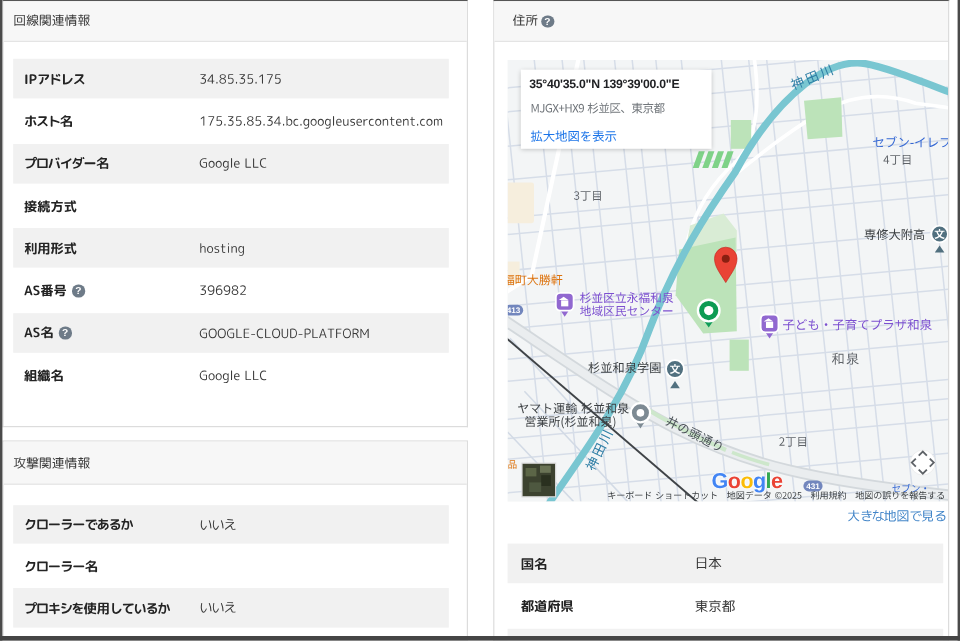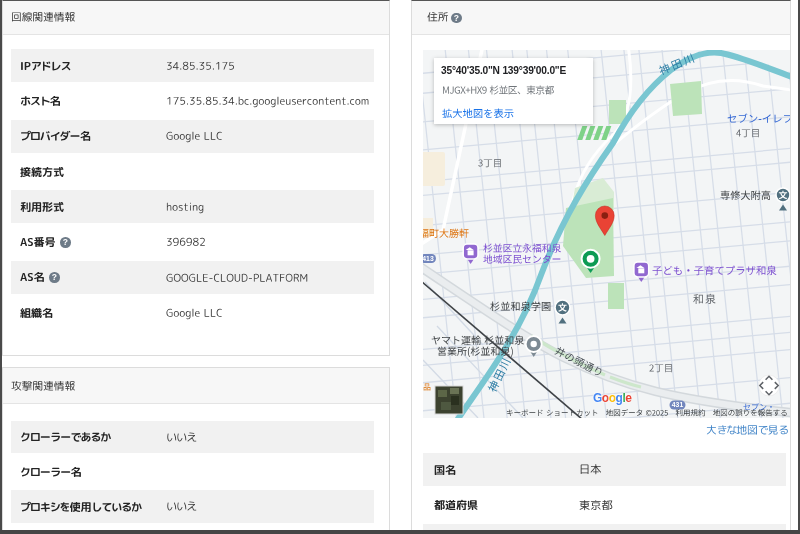--- a/index.html
+++ b/index.html
@@ -301,20 +301,20 @@
         <path d="M2.4 -5.8H5.6V-4.3H2.4ZM1.8 -6.4V-3.7H6.2V-6.4ZM0.7 -2.9V0.6H1.2V0.2H2.9V0.6H3.5V-2.9ZM1.2 -0.4V-2.3H2.9V-0.4ZM4.4 -2.9V0.6H5V0.2H6.8V0.6H7.4V-2.9ZM5 -0.4V-2.3H6.8V-0.4Z" fill="#dd720c"></path>
       </svg>
 <div style="position:absolute;left:11px;top:8px;width:159px;height:66px;background:#fff;box-shadow:0 1px 4px rgba(0,0,0,0.25);"></div>
 <div style="position:absolute;left:18px;top:15px;font-size:10.2px;font-weight:bold;color:#202124;letter-spacing:-0.2px;">35°40'35.0"N 139°39'00.0"E</div>
 <svg width="113.8" height="13.1" viewBox="0 -9.7 113.8 13.1" style="position:absolute;left:19.0px;top:33.8px;overflow:visible">
         <path d="M1 0H1.8V-3.9C1.8 -4.5 1.7 -5.4 1.7 -6H1.7L2.3 -4.4L3.6 -0.7H4.2L5.6 -4.4L6.1 -6H6.2C6.1 -5.4 6.1 -4.5 6.1 -3.9V0H6.9V-7.1H5.8L4.5 -3.3C4.3 -2.8 4.2 -2.3 4 -1.8H3.9C3.8 -2.3 3.6 -2.8 3.4 -3.3L2.1 -7.1H1Z M9.7 0.1C11.1 0.1 11.6 -0.9 11.6 -2.1V-7.1H10.7V-2.2C10.7 -1.1 10.4 -0.7 9.6 -0.7C9.1 -0.7 8.7 -0.9 8.4 -1.5L7.7 -1C8.1 -0.3 8.8 0.1 9.7 0.1Z M15.8 0.1C16.8 0.1 17.6 -0.2 18 -0.7V-3.7H15.7V-2.9H17.2V-1.1C16.9 -0.8 16.4 -0.7 15.9 -0.7C14.4 -0.7 13.5 -1.8 13.5 -3.6C13.5 -5.4 14.5 -6.5 15.9 -6.5C16.6 -6.5 17.1 -6.1 17.4 -5.8L17.9 -6.4C17.5 -6.8 16.9 -7.2 15.9 -7.2C14 -7.2 12.6 -5.8 12.6 -3.6C12.6 -1.2 14 0.1 15.8 0.1Z M18.4 0H19.4L20.4 -1.9C20.6 -2.3 20.8 -2.6 21 -3.1H21C21.2 -2.6 21.4 -2.3 21.6 -1.9L22.7 0H23.7L21.6 -3.6L23.5 -7.1H22.6L21.6 -5.3C21.4 -5 21.3 -4.7 21.1 -4.2H21.1C20.8 -4.7 20.7 -5 20.5 -5.3L19.5 -7.1H18.5L20.5 -3.7Z M25.6 -1.1H26.4V-3.2H28.3V-3.9H26.4V-6H25.6V-3.9H23.7V-3.2H25.6Z M29.2 0H30.1V-3.4H33.4V0H34.3V-7.1H33.4V-4.1H30.1V-7.1H29.2Z M34.9 0H35.9L36.9 -1.9C37.1 -2.3 37.3 -2.6 37.5 -3.1H37.5C37.7 -2.6 37.9 -2.3 38.1 -1.9L39.2 0H40.2L38.1 -3.6L40 -7.1H39.1L38.1 -5.3C37.9 -5 37.8 -4.7 37.6 -4.2H37.6C37.3 -4.7 37.2 -5 37 -5.3L36 -7.1H35.1L37 -3.7Z M42.1 0.1C43.4 0.1 44.7 -1 44.7 -3.9C44.7 -6.1 43.6 -7.2 42.3 -7.2C41.2 -7.2 40.2 -6.3 40.2 -4.9C40.2 -3.5 41 -2.7 42.2 -2.7C42.8 -2.7 43.4 -3 43.8 -3.6C43.8 -1.4 43 -0.6 42.1 -0.6C41.6 -0.6 41.2 -0.8 40.9 -1.2L40.4 -0.6C40.8 -0.2 41.3 0.1 42.1 0.1ZM43.8 -4.3C43.4 -3.6 42.8 -3.4 42.3 -3.4C41.5 -3.4 41.1 -4 41.1 -4.9C41.1 -5.9 41.6 -6.5 42.3 -6.5C43.2 -6.5 43.7 -5.8 43.8 -4.3Z M55.2 -8.1C54.5 -7.1 53.1 -6.2 52 -5.7C52.2 -5.6 52.4 -5.3 52.5 -5.2C53.7 -5.8 55 -6.8 55.9 -7.8ZM55.5 -5.5C54.8 -4.5 53.4 -3.5 52.1 -2.9C52.3 -2.8 52.5 -2.5 52.6 -2.4C54 -3 55.4 -4 56.3 -5.2ZM55.9 -2.8C55.1 -1.5 53.4 -0.4 51.6 0.2C51.8 0.4 52 0.6 52.1 0.8C54 0.1 55.7 -1 56.6 -2.5ZM49.6 -8.1V-6.1H47.9V-5.4H49.5C49.1 -4 48.4 -2.5 47.7 -1.7C47.8 -1.5 48 -1.2 48.1 -1C48.6 -1.7 49.2 -2.8 49.6 -4V0.8H50.3V-4.2C50.7 -3.7 51.2 -3.1 51.4 -2.8L51.9 -3.4C51.6 -3.6 50.6 -4.7 50.3 -5V-5.4H51.9V-6.1H50.3V-8.1Z M64.4 -4.7C64.1 -3.7 63.7 -2.3 63.3 -1.5L63.9 -1.3C64.3 -2.1 64.8 -3.4 65.1 -4.5ZM57.8 -4.4C58.3 -3.4 58.7 -2.1 58.8 -1.3L59.5 -1.5C59.4 -2.3 59 -3.6 58.5 -4.5ZM58.7 -7.9C59 -7.4 59.4 -6.7 59.6 -6.2H57.4V-5.5H60V-0.4H57.1V0.3H65.8V-0.4H62.8V-5.5H65.5V-6.2H63.3C63.6 -6.7 64 -7.3 64.3 -7.9L63.6 -8.1C63.3 -7.6 62.9 -6.8 62.6 -6.3L62.9 -6.2H59.7L60.3 -6.5C60.1 -6.9 59.7 -7.6 59.3 -8.1ZM60.7 -5.5H62.1V-0.4H60.7Z M68.4 -5.3C69.2 -4.9 70 -4.3 70.7 -3.7C69.9 -2.8 69 -2 68 -1.5C68.2 -1.3 68.5 -1 68.6 -0.9C69.5 -1.5 70.5 -2.3 71.3 -3.2C72.1 -2.5 72.8 -1.8 73.2 -1.3L73.8 -1.8C73.3 -2.4 72.6 -3.1 71.7 -3.8C72.4 -4.6 72.9 -5.4 73.4 -6.3L72.7 -6.5C72.3 -5.7 71.8 -4.9 71.2 -4.2C70.4 -4.8 69.7 -5.3 68.9 -5.8ZM66.7 -7.6V0.8H67.4V0.2H75V-0.5H67.4V-6.8H74.8V-7.6Z M77.6 0.5 78.3 -0C77.7 -0.7 76.8 -1.6 76.1 -2.2L75.5 -1.6C76.2 -1.1 77 -0.2 77.6 0.5Z M85.7 -5.7V-2.2H88C87.2 -1.2 85.8 -0.4 84.6 0C84.8 0.2 85 0.4 85.1 0.6C86.3 0.1 87.7 -0.8 88.6 -1.9V0.8H89.4V-1.9C90.3 -0.8 91.7 0.1 93 0.6C93.1 0.4 93.4 0.2 93.5 0C92.3 -0.4 90.9 -1.2 90 -2.2H92.5V-5.7H89.4V-6.5H93.3V-7.2H89.4V-8.1H88.6V-7.2H84.8V-6.5H88.6V-5.7ZM86.4 -3.7H88.6V-2.7H86.4ZM89.4 -3.7H91.8V-2.7H89.4ZM86.4 -5.1H88.6V-4.2H86.4ZM89.4 -5.1H91.8V-4.2H89.4Z M95.9 -4.8H100.6V-3.2H95.9ZM100.1 -1.7C100.7 -1 101.5 -0.1 101.9 0.5L102.6 0.1C102.2 -0.5 101.4 -1.3 100.7 -2ZM95.6 -2C95.3 -1.3 94.5 -0.5 93.8 -0C94 0.1 94.3 0.3 94.4 0.4C95.2 -0.1 95.9 -1 96.4 -1.8ZM97.8 -8.2V-7H94V-6.3H102.5V-7H98.6V-8.2ZM95.2 -5.4V-2.6H97.8V-0.1C97.8 0 97.8 0.1 97.6 0.1C97.5 0.1 96.8 0.1 96.2 0.1C96.3 0.3 96.4 0.6 96.4 0.8C97.3 0.8 97.8 0.8 98.2 0.7C98.5 0.6 98.6 0.4 98.6 -0.1V-2.6H101.4V-5.4Z M107.5 -7.8C107.3 -7.4 107.1 -6.9 106.9 -6.5V-7H105.6V-8.1H105V-7H103.5V-6.4H105V-5.2H103V-4.6H105.3C104.6 -3.8 103.7 -3.2 102.8 -2.7C102.9 -2.6 103.2 -2.3 103.3 -2.2C103.5 -2.3 103.8 -2.5 104 -2.6V0.7H104.7V0.2H106.9V0.6H107.6V-3.6H105.3C105.7 -3.9 106 -4.2 106.3 -4.6H108V-5.2H106.8C107.3 -5.9 107.8 -6.7 108.2 -7.6ZM105.6 -6.4H106.8C106.5 -6 106.2 -5.6 105.9 -5.2H105.6ZM104.7 -0.5V-1.5H106.9V-0.5ZM104.7 -2.1V-3H106.9V-2.1ZM108.4 -7.6V0.8H109.2V-6.9H111C110.7 -6.1 110.2 -5.1 109.8 -4.3C110.8 -3.4 111.1 -2.7 111.1 -2.1C111.1 -1.7 111 -1.4 110.8 -1.3C110.7 -1.2 110.5 -1.2 110.4 -1.2C110.2 -1.2 109.9 -1.2 109.5 -1.2C109.7 -1 109.7 -0.7 109.8 -0.5C110.1 -0.5 110.4 -0.5 110.7 -0.5C110.9 -0.5 111.1 -0.6 111.3 -0.7C111.7 -0.9 111.8 -1.4 111.8 -2C111.8 -2.7 111.6 -3.5 110.5 -4.4C111 -5.3 111.5 -6.4 111.9 -7.3L111.4 -7.6L111.3 -7.6Z" fill="#70757a"></path>
       </svg>
 <svg width="74.1" height="13.9" viewBox="0 -10.3 74.1 13.9" style="position:absolute;left:19.0px;top:56.7px;overflow:visible">
         <path d="M4 -6.9V-4.5C4 -3.1 3.9 -1.1 2.8 0.4C3 0.5 3.3 0.7 3.5 0.8C4.6 -0.7 4.7 -3 4.7 -4.5V-6.2H9.7V-6.9H7.3V-8.6H6.5V-6.9ZM7.7 -3C8.1 -2.4 8.4 -1.6 8.7 -0.9L6.1 -0.7C6.5 -2 7 -3.9 7.3 -5.4L6.5 -5.5C6.3 -4 5.8 -2 5.4 -0.6L4.5 -0.5L4.6 0.2L9 -0.2C9.1 0.2 9.2 0.5 9.3 0.8L10 0.5C9.8 -0.5 9.1 -2 8.4 -3.3ZM1.9 -8.6V-6.6H0.5V-5.9H1.9V-3.6L0.3 -3.2L0.5 -2.4L1.9 -2.8V-0.1C1.9 0 1.8 0.1 1.7 0.1C1.5 0.1 1.1 0.1 0.6 0.1C0.7 0.3 0.8 0.6 0.9 0.8C1.6 0.8 2 0.8 2.2 0.7C2.5 0.5 2.6 0.3 2.6 -0.1V-3.1L3.7 -3.4L3.6 -4.1L2.6 -3.8V-5.9H3.6V-6.6H2.6V-8.6Z M15 -8.6C15 -7.8 15 -6.8 14.9 -5.7H10.9V-4.9H14.8C14.3 -2.9 13.3 -0.9 10.7 0.2C11 0.3 11.2 0.6 11.3 0.8C13.8 -0.4 15 -2.3 15.5 -4.3C16.3 -2 17.6 -0.1 19.6 0.8C19.7 0.6 20 0.3 20.2 0.1C18.2 -0.8 16.8 -2.6 16.1 -4.9H20V-5.7H15.7C15.9 -6.8 15.9 -7.8 15.9 -8.6Z M25 -7.7V-4.9L23.9 -4.4L24.2 -3.7L25 -4.1V-0.8C25 0.3 25.4 0.6 26.5 0.6C26.8 0.6 28.8 0.6 29.1 0.6C30.2 0.6 30.4 0.1 30.5 -1.3C30.3 -1.3 30 -1.4 29.8 -1.6C29.8 -0.4 29.7 -0.1 29.1 -0.1C28.6 -0.1 26.9 -0.1 26.6 -0.1C25.9 -0.1 25.8 -0.2 25.8 -0.8V-4.4L27.1 -5V-1.5H27.9V-5.3L29.3 -5.9C29.3 -4.2 29.3 -3.1 29.2 -2.9C29.2 -2.6 29.1 -2.6 28.9 -2.6C28.8 -2.6 28.5 -2.6 28.2 -2.6C28.3 -2.4 28.4 -2.1 28.4 -1.9C28.7 -1.9 29.1 -1.9 29.4 -2C29.7 -2.1 29.9 -2.3 30 -2.7C30 -3.1 30.1 -4.6 30.1 -6.6L30.1 -6.7L29.6 -6.9L29.4 -6.8L29.3 -6.7L27.9 -6.1V-8.7H27.1V-5.8L25.8 -5.2V-7.7ZM20.9 -1.6 21.2 -0.8C22.2 -1.2 23.3 -1.7 24.4 -2.3L24.3 -2.9L23.1 -2.5V-5.4H24.3V-6.2H23.1V-8.5H22.4V-6.2H21V-5.4H22.4V-2.1C21.8 -1.9 21.3 -1.7 20.9 -1.6Z M33.2 -6.4C33.6 -5.9 34 -5.1 34.2 -4.6L34.8 -4.9C34.6 -5.4 34.2 -6.1 33.8 -6.7ZM35.2 -6.8C35.5 -6.2 35.8 -5.4 35.9 -4.9L36.6 -5.1C36.5 -5.6 36.2 -6.4 35.8 -7ZM33.3 -4C34 -3.7 34.8 -3.4 35.5 -3C34.7 -2.3 33.9 -1.8 32.9 -1.3C33.1 -1.2 33.4 -0.9 33.5 -0.7C34.5 -1.2 35.4 -1.8 36.2 -2.6C37.1 -2 37.9 -1.5 38.4 -1L38.9 -1.6C38.3 -2.1 37.6 -2.6 36.7 -3.1C37.6 -4.1 38.3 -5.2 38.8 -6.5L38.1 -6.7C37.6 -5.5 36.9 -4.4 36 -3.5C35.3 -3.9 34.5 -4.2 33.7 -4.5ZM31.8 -8.2V0.8H32.6V0.3H39.5V0.8H40.3V-8.2ZM32.6 -0.5V-7.4H39.5V-0.5Z M50.3 -4.5 49.9 -5.3C49.7 -5.2 49.4 -5 49.1 -4.9C48.6 -4.7 47.9 -4.4 47.2 -4.1C47.1 -4.7 46.5 -5 45.9 -5C45.4 -5 44.8 -4.9 44.4 -4.6C44.8 -5.1 45.1 -5.7 45.4 -6.2C46.5 -6.3 47.8 -6.3 48.8 -6.5L48.8 -7.3C47.8 -7.1 46.7 -7 45.6 -7C45.8 -7.4 45.9 -7.8 45.9 -8.1L45.1 -8.2C45.1 -7.8 45 -7.4 44.8 -6.9L44.2 -6.9C43.7 -6.9 43 -7 42.4 -7V-6.3C43 -6.2 43.7 -6.2 44.1 -6.2H44.6C44.2 -5.4 43.5 -4.3 42.2 -3L42.9 -2.5C43.2 -2.9 43.5 -3.3 43.8 -3.6C44.3 -4 44.9 -4.4 45.6 -4.4C46.1 -4.4 46.4 -4.2 46.5 -3.7C45.3 -3.1 44.1 -2.3 44.1 -1.1C44.1 0.1 45.3 0.5 46.8 0.5C47.6 0.5 48.8 0.4 49.6 0.3L49.6 -0.5C48.7 -0.4 47.6 -0.3 46.8 -0.3C45.7 -0.3 44.9 -0.4 44.9 -1.2C44.9 -1.9 45.6 -2.5 46.5 -3C46.5 -2.4 46.5 -1.8 46.5 -1.3H47.3L47.3 -3.3C48.1 -3.7 48.8 -4 49.4 -4.2C49.6 -4.3 50 -4.5 50.3 -4.5Z M52.9 0.1 53.2 0.8C54.4 0.5 56.2 0.1 57.8 -0.4L57.7 -1.1L55.2 -0.4V-2.8C55.7 -3.1 56.3 -3.6 56.7 -4C57.4 -1.6 58.8 0 61 0.8C61.1 0.6 61.3 0.3 61.5 0.1C60.3 -0.2 59.4 -0.9 58.7 -1.7C59.4 -2.1 60.2 -2.7 60.9 -3.2L60.3 -3.7C59.8 -3.2 59 -2.6 58.3 -2.2C57.9 -2.8 57.6 -3.4 57.4 -4H61.2V-4.7H57V-5.6H60.4V-6.3H57V-7.1H60.8V-7.8H57V-8.7H56.2V-7.8H52.5V-7.1H56.2V-6.3H53V-5.6H56.2V-4.7H52.1V-4H55.7C54.7 -3.2 53.1 -2.4 51.8 -2C52 -1.9 52.2 -1.6 52.3 -1.4C53 -1.6 53.7 -1.9 54.4 -2.3V-0.2Z M64.2 -3.6C63.8 -2.5 63 -1.3 62.2 -0.6C62.4 -0.5 62.7 -0.2 62.9 -0.1C63.7 -0.9 64.5 -2.1 65 -3.4ZM68.8 -3.3C69.6 -2.3 70.4 -1 70.6 -0.1L71.4 -0.5C71.1 -1.3 70.3 -2.6 69.6 -3.6ZM63.3 -7.9V-7.1H70.6V-7.9ZM62.4 -5.4V-4.6H66.5V-0.2C66.5 -0 66.5 0 66.3 0C66.1 0 65.4 0 64.7 0C64.8 0.2 65 0.6 65 0.8C65.9 0.8 66.5 0.8 66.9 0.7C67.3 0.5 67.4 0.3 67.4 -0.2V-4.6H71.5V-5.4Z" fill="#1a73e8"></path>
       </svg>
-<div style="position:absolute;left:170px;top:341px;font-size:12px;font-weight:bold;letter-spacing:-0.5px;text-shadow:0 0 2px #fff,0 0 2px #fff;"><span style="color:#4285F4">G</span><span style="color:#EA4335">o</span><span style="color:#FBBC05">o</span><span style="color:#4285F4">g</span><span style="color:#34A853">l</span><span style="color:#EA4335">e</span></div>
+<div style="position:absolute;left:170px;top:341px;font-size:18px;font-weight:bold;letter-spacing:-0.5px;text-shadow:0 0 2px #fff,0 0 2px #fff;"><span style="color:#4285F4">G</span><span style="color:#EA4335">o</span><span style="color:#FBBC05">o</span><span style="color:#4285F4">g</span><span style="color:#34A853">l</span><span style="color:#EA4335">e</span></div>
 <svg width="283.7" height="10.3" viewBox="0 -7.6 283.7 10.3" style="position:absolute;left:83.3px;top:358.4px;overflow:visible">
         <path d="M0.8 -2.1 0.9 -1.4C1.1 -1.5 1.3 -1.5 1.6 -1.6C2 -1.6 2.8 -1.8 3.7 -1.9L4 -0.4C4 -0.1 4 0.1 4.1 0.3L4.8 0.2C4.7 0 4.6 -0.3 4.6 -0.5L4.3 -2L6.1 -2.3C6.4 -2.3 6.7 -2.4 6.8 -2.4L6.7 -3C6.5 -3 6.3 -2.9 6 -2.9L4.2 -2.6L3.9 -4.1L5.6 -4.4C5.8 -4.4 6.1 -4.4 6.2 -4.5L6 -5.1C5.9 -5.1 5.7 -5 5.5 -5C5.2 -4.9 4.5 -4.8 3.7 -4.7L3.6 -5.5C3.6 -5.7 3.5 -5.9 3.5 -6L2.8 -5.9C2.9 -5.7 2.9 -5.6 3 -5.4L3.1 -4.6C2.4 -4.5 1.8 -4.4 1.5 -4.3C1.2 -4.3 1 -4.3 0.8 -4.3L1 -3.6C1.2 -3.6 1.4 -3.7 1.6 -3.7L3.3 -4L3.6 -2.5C2.7 -2.3 1.9 -2.2 1.5 -2.2C1.3 -2.1 1 -2.1 0.8 -2.1Z M8.3 -3.3V-2.5C8.5 -2.6 8.9 -2.6 9.3 -2.6C9.9 -2.6 12.9 -2.6 13.5 -2.6C13.8 -2.6 14.2 -2.6 14.3 -2.5V-3.3C14.2 -3.3 13.9 -3.3 13.5 -3.3C12.9 -3.3 9.9 -3.3 9.3 -3.3C8.9 -3.3 8.5 -3.3 8.3 -3.3Z M20.7 -6 20.3 -5.8C20.5 -5.5 20.8 -5.1 20.9 -4.8L21.3 -5C21.2 -5.3 20.9 -5.7 20.7 -6ZM21.6 -6.2 21.2 -6C21.4 -5.8 21.7 -5.4 21.8 -5L22.2 -5.2C22.1 -5.5 21.8 -5.9 21.6 -6.2ZM17.4 -2.8 16.9 -3C16.6 -2.4 16 -1.5 15.5 -1.1L16 -0.7C16.4 -1.2 17.1 -2.1 17.4 -2.8ZM20.6 -3 20.1 -2.8C20.5 -2.3 21.1 -1.3 21.4 -0.7L21.9 -1.1C21.6 -1.6 21 -2.6 20.6 -3ZM15.7 -4.6V-3.9C15.9 -4 16.1 -4 16.3 -4H18.5V-3.9C18.5 -3.5 18.5 -0.9 18.5 -0.5C18.5 -0.3 18.4 -0.2 18.2 -0.2C18 -0.2 17.6 -0.3 17.3 -0.3L17.3 0.3C17.6 0.3 18.1 0.3 18.4 0.3C18.9 0.3 19.1 0.1 19.1 -0.3C19.1 -0.8 19.1 -3.3 19.1 -3.9V-4H21.1C21.3 -4 21.5 -4 21.7 -3.9V-4.6C21.5 -4.6 21.3 -4.5 21.1 -4.5H19.1V-5.3C19.1 -5.5 19.1 -5.8 19.1 -5.9H18.4C18.4 -5.7 18.5 -5.5 18.5 -5.3V-4.5H16.3C16.1 -4.5 15.9 -4.6 15.7 -4.6Z M23.3 -3.3V-2.5C23.5 -2.6 23.9 -2.6 24.3 -2.6C24.9 -2.6 27.9 -2.6 28.5 -2.6C28.8 -2.6 29.2 -2.6 29.3 -2.5V-3.3C29.1 -3.3 28.9 -3.3 28.5 -3.3C27.9 -3.3 24.9 -3.3 24.3 -3.3C23.9 -3.3 23.5 -3.3 23.3 -3.3Z M35 -5.5 34.6 -5.3C34.8 -4.9 35.1 -4.5 35.2 -4.1L35.7 -4.3C35.5 -4.7 35.2 -5.2 35 -5.5ZM35.9 -5.9 35.5 -5.7C35.7 -5.3 36 -4.9 36.2 -4.5L36.6 -4.7C36.4 -5.1 36.1 -5.6 35.9 -5.9ZM32.3 -0.6C32.3 -0.3 32.3 0.1 32.3 0.3H33C33 0.1 33 -0.3 33 -0.6V-3.1C33.8 -2.8 35.1 -2.3 35.9 -1.9L36.2 -2.5C35.4 -2.9 34 -3.4 33 -3.7V-5C33 -5.2 33 -5.5 33 -5.8H32.3C32.3 -5.5 32.3 -5.2 32.3 -5C32.3 -4.4 32.3 -1 32.3 -0.6Z M42.2 -5.8 41.9 -5.3C42.3 -5.1 43.1 -4.5 43.5 -4.2L43.8 -4.8C43.5 -5 42.6 -5.6 42.2 -5.8ZM41.1 -0.4 41.4 0.2C42.1 0.1 43.2 -0.3 43.9 -0.7C45.1 -1.4 46.2 -2.4 46.8 -3.5L46.5 -4.1C45.9 -3 44.9 -2 43.6 -1.3C42.8 -0.9 41.9 -0.5 41.1 -0.4ZM41 -4.1 40.7 -3.6C41.2 -3.4 42 -2.8 42.4 -2.6L42.7 -3.1C42.4 -3.3 41.5 -3.9 41 -4.1Z M49 -0.5V0.1C49.1 0.1 49.4 0.1 49.6 0.1H52.7L52.7 0.4H53.3C53.3 0.3 53.3 0.1 53.3 0C53.3 -0.6 53.3 -3.5 53.3 -3.8C53.3 -3.9 53.3 -4.1 53.3 -4.2C53.2 -4.1 53 -4.1 52.8 -4.1C52.2 -4.1 50.3 -4.1 49.9 -4.1C49.7 -4.1 49.2 -4.2 49.1 -4.2V-3.6C49.2 -3.6 49.7 -3.6 49.9 -3.6C50.3 -3.6 52.4 -3.6 52.7 -3.6V-2.3H49.9C49.7 -2.3 49.4 -2.4 49.3 -2.4V-1.8C49.4 -1.8 49.7 -1.8 50 -1.8H52.7V-0.4H49.6C49.4 -0.4 49.1 -0.5 49 -0.5Z M55.7 -3.3V-2.5C55.9 -2.6 56.3 -2.6 56.7 -2.6C57.3 -2.6 60.3 -2.6 60.9 -2.6C61.3 -2.6 61.6 -2.6 61.7 -2.5V-3.3C61.6 -3.3 61.3 -3.3 60.9 -3.3C60.3 -3.3 57.3 -3.3 56.7 -3.3C56.3 -3.3 55.9 -3.3 55.7 -3.3Z M65 -0.7C65 -0.4 65 -0 64.9 0.2H65.7C65.6 -0 65.6 -0.4 65.6 -0.7L65.6 -3.2C66.4 -2.9 67.8 -2.4 68.6 -2L68.8 -2.6C68 -3 66.6 -3.5 65.6 -3.9V-5.1C65.6 -5.3 65.6 -5.6 65.7 -5.9H64.9C65 -5.6 65 -5.3 65 -5.1C65 -4.5 65 -1.1 65 -0.7Z M76.4 -4.4 76 -4.6C75.9 -4.6 75.7 -4.6 75.5 -4.6H73.7C73.7 -4.8 73.7 -5.1 73.7 -5.4C73.7 -5.5 73.7 -5.8 73.8 -6H73.1C73.1 -5.8 73.1 -5.5 73.1 -5.4C73.1 -5.1 73.1 -4.8 73.1 -4.6H71.7C71.5 -4.6 71.1 -4.6 70.9 -4.6V-4C71.1 -4 71.5 -4 71.7 -4H73C72.8 -2.4 72.3 -1.5 71.5 -0.8C71.3 -0.6 71 -0.4 70.7 -0.2L71.3 0.2C72.6 -0.7 73.4 -1.8 73.6 -4H75.8C75.8 -3.2 75.7 -1.3 75.4 -0.7C75.3 -0.6 75.1 -0.5 74.9 -0.5C74.6 -0.5 74.2 -0.5 73.8 -0.6L73.9 0.1C74.3 0.1 74.7 0.1 75.1 0.1C75.5 0.1 75.8 -0 75.9 -0.4C76.2 -1.1 76.3 -3.3 76.4 -4C76.4 -4.1 76.4 -4.3 76.4 -4.4Z M81.1 -4.4 80.5 -4.2C80.7 -3.8 81 -2.9 81.1 -2.5L81.7 -2.7C81.6 -3.1 81.2 -4.1 81.1 -4.4ZM83.8 -4 83.2 -4.2C83.1 -3.2 82.7 -2.2 82.1 -1.6C81.5 -0.8 80.5 -0.2 79.7 0.1L80.2 0.6C81 0.2 81.9 -0.3 82.6 -1.2C83.2 -1.9 83.5 -2.7 83.7 -3.6C83.7 -3.7 83.8 -3.8 83.8 -4ZM79.3 -4 78.8 -3.8C78.9 -3.5 79.3 -2.5 79.4 -2.1L80 -2.3C79.9 -2.7 79.5 -3.7 79.3 -4Z M87.5 -0.7C87.5 -0.4 87.5 -0 87.4 0.2H88.2C88.1 -0 88.1 -0.4 88.1 -0.7L88.1 -3.2C88.9 -2.9 90.3 -2.4 91.1 -2L91.3 -2.6C90.5 -3 89.1 -3.5 88.1 -3.9V-5.1C88.1 -5.3 88.1 -5.6 88.2 -5.9H87.4C87.5 -5.6 87.5 -5.3 87.5 -5.1C87.5 -4.5 87.5 -1.1 87.5 -0.7Z M102.9 -5.7V-3.6L102.1 -3.3L102.3 -2.7L102.9 -3V-0.6C102.9 0.2 103.1 0.4 104 0.4C104.2 0.4 105.7 0.4 105.9 0.4C106.7 0.4 106.9 0.1 107 -0.9C106.8 -1 106.6 -1.1 106.4 -1.2C106.4 -0.3 106.3 -0.1 105.9 -0.1C105.6 -0.1 104.3 -0.1 104 -0.1C103.5 -0.1 103.4 -0.2 103.4 -0.6V-3.2L104.5 -3.7V-1.1H105V-3.9L106.1 -4.4C106.1 -3.1 106 -2.3 106 -2.1C106 -1.9 105.9 -1.9 105.8 -1.9C105.7 -1.9 105.5 -1.9 105.3 -1.9C105.3 -1.8 105.4 -1.6 105.4 -1.4C105.6 -1.4 105.9 -1.4 106.1 -1.5C106.4 -1.5 106.5 -1.7 106.5 -2C106.6 -2.3 106.6 -3.4 106.6 -4.8L106.6 -4.9L106.2 -5.1L106.1 -5L106 -4.9L105 -4.5V-6.4H104.5V-4.3L103.4 -3.8V-5.7ZM99.9 -1.2 100.1 -0.6C100.8 -0.9 101.6 -1.3 102.5 -1.7L102.3 -2.2L101.5 -1.8V-4H102.4V-4.6H101.5V-6.3H100.9V-4.6H100V-4H100.9V-1.6C100.5 -1.4 100.2 -1.3 99.9 -1.2Z M108.8 -4.8C109.1 -4.3 109.4 -3.8 109.5 -3.4L110 -3.6C109.9 -4 109.6 -4.5 109.3 -4.9ZM110.3 -5C110.6 -4.6 110.8 -4 110.8 -3.6L111.3 -3.8C111.3 -4.1 111 -4.7 110.7 -5.2ZM108.9 -3C109.4 -2.8 110 -2.5 110.5 -2.2C110 -1.7 109.3 -1.3 108.6 -1C108.8 -0.9 108.9 -0.6 109 -0.5C109.8 -0.9 110.4 -1.4 111 -1.9C111.7 -1.5 112.3 -1.1 112.7 -0.7L113 -1.2C112.6 -1.5 112 -1.9 111.4 -2.3C112 -3 112.6 -3.8 113 -4.8L112.4 -4.9C112.1 -4 111.6 -3.2 110.9 -2.6C110.3 -2.9 109.8 -3.1 109.2 -3.3ZM107.8 -6V0.6H108.4V0.2H113.5V0.6H114.1V-6ZM108.4 -0.3V-5.5H113.5V-0.3Z M116.2 -5.6V-4.9C116.4 -4.9 116.6 -4.9 116.9 -4.9C117.3 -4.9 119.1 -4.9 119.5 -4.9C119.7 -4.9 120 -4.9 120.2 -4.9V-5.6C120 -5.5 119.7 -5.5 119.5 -5.5C119.1 -5.5 117.3 -5.5 116.9 -5.5C116.6 -5.5 116.4 -5.5 116.2 -5.6ZM120.6 -6.2 120.2 -6C120.4 -5.7 120.7 -5.3 120.8 -4.9L121.2 -5.1C121.1 -5.4 120.8 -5.9 120.6 -6.2ZM121.4 -6.5 121 -6.3C121.3 -6 121.5 -5.6 121.7 -5.3L122.1 -5.4C121.9 -5.7 121.6 -6.2 121.4 -6.5ZM115.3 -3.6V-3C115.5 -3 115.7 -3 115.9 -3H118.2C118.2 -2.3 118.1 -1.7 117.8 -1.1C117.5 -0.7 116.9 -0.2 116.3 0L116.9 0.4C117.5 0.1 118.1 -0.4 118.4 -0.9C118.7 -1.5 118.8 -2.2 118.8 -3H120.9C121.1 -3 121.3 -3 121.5 -3V-3.6C121.3 -3.6 121.1 -3.6 120.9 -3.6C120.5 -3.6 116.4 -3.6 115.9 -3.6C115.7 -3.6 115.5 -3.6 115.3 -3.6Z M122.9 -3.3V-2.5C123.1 -2.6 123.5 -2.6 124 -2.6C124.5 -2.6 127.6 -2.6 128.1 -2.6C128.5 -2.6 128.8 -2.6 128.9 -2.5V-3.3C128.8 -3.3 128.5 -3.3 128.1 -3.3C127.6 -3.3 124.5 -3.3 124 -3.3C123.5 -3.3 123.1 -3.3 122.9 -3.3Z M133.7 -6 133 -6.2C133 -6 132.8 -5.7 132.8 -5.6C132.4 -4.9 131.6 -3.8 130.3 -2.9L130.8 -2.5C131.7 -3.1 132.4 -3.9 132.9 -4.6H135.4C135.3 -3.9 134.9 -3.1 134.4 -2.5C133.9 -2.8 133.3 -3.2 132.8 -3.5L132.4 -3.1C132.9 -2.8 133.4 -2.4 134 -2C133.3 -1.2 132.3 -0.5 131 -0.1L131.6 0.3C132.9 -0.1 133.8 -0.8 134.5 -1.6C134.8 -1.3 135.1 -1.1 135.3 -0.9L135.8 -1.4C135.5 -1.6 135.2 -1.9 134.9 -2.1C135.5 -2.9 135.9 -3.8 136.1 -4.5C136.1 -4.6 136.2 -4.8 136.3 -4.9L135.8 -5.2C135.6 -5.1 135.5 -5.1 135.3 -5.1H133.2L133.4 -5.4C133.4 -5.5 133.6 -5.8 133.7 -6Z M142.7 0.1C144.2 0.1 145.4 -1 145.4 -2.7C145.4 -4.5 144.2 -5.5 142.7 -5.5C141.2 -5.5 140 -4.5 140 -2.7C140 -1 141.2 0.1 142.7 0.1ZM142.7 -0.3C141.4 -0.3 140.4 -1.3 140.4 -2.7C140.4 -4.2 141.4 -5.2 142.7 -5.2C144 -5.2 145 -4.2 145 -2.7C145 -1.3 144 -0.3 142.7 -0.3ZM142.8 -1.1C143.3 -1.1 143.6 -1.3 143.9 -1.5L143.7 -1.9C143.4 -1.7 143.2 -1.5 142.8 -1.5C142.2 -1.5 141.8 -2 141.8 -2.7C141.8 -3.4 142.2 -3.9 142.8 -3.9C143.1 -3.9 143.3 -3.8 143.6 -3.5L143.8 -3.9C143.6 -4.1 143.3 -4.3 142.8 -4.3C142 -4.3 141.2 -3.7 141.2 -2.7C141.2 -1.7 141.9 -1.1 142.8 -1.1Z M146.1 0H149.6V-0.6H148.1C147.8 -0.6 147.4 -0.6 147.1 -0.5C148.5 -1.8 149.3 -2.9 149.3 -4C149.3 -5 148.7 -5.7 147.7 -5.7C147 -5.7 146.5 -5.4 146.1 -4.9L146.5 -4.5C146.8 -4.8 147.2 -5.1 147.6 -5.1C148.3 -5.1 148.7 -4.6 148.7 -4C148.7 -3 147.8 -1.9 146.1 -0.4Z M152 0.1C153.1 0.1 153.7 -0.9 153.7 -2.8C153.7 -4.7 153.1 -5.7 152 -5.7C150.9 -5.7 150.3 -4.7 150.3 -2.8C150.3 -0.9 150.9 0.1 152 0.1ZM152 -0.5C151.4 -0.5 150.9 -1.2 150.9 -2.8C150.9 -4.4 151.4 -5.1 152 -5.1C152.6 -5.1 153.1 -4.4 153.1 -2.8C153.1 -1.2 152.6 -0.5 152 -0.5Z M154.3 0H157.8V-0.6H156.3C156 -0.6 155.7 -0.6 155.4 -0.5C156.7 -1.8 157.6 -2.9 157.6 -4C157.6 -5 156.9 -5.7 155.9 -5.7C155.2 -5.7 154.8 -5.4 154.3 -4.9L154.7 -4.5C155 -4.8 155.4 -5.1 155.9 -5.1C156.6 -5.1 156.9 -4.6 156.9 -4C156.9 -3 156.1 -1.9 154.3 -0.4Z M160.1 0.1C161 0.1 161.9 -0.6 161.9 -1.8C161.9 -3 161.2 -3.6 160.3 -3.6C159.9 -3.6 159.7 -3.5 159.4 -3.4L159.6 -5H161.7V-5.6H159L158.8 -3L159.1 -2.7C159.5 -2.9 159.7 -3.1 160.1 -3.1C160.8 -3.1 161.2 -2.6 161.2 -1.8C161.2 -1 160.7 -0.5 160 -0.5C159.4 -0.5 159 -0.8 158.7 -1.1L158.3 -0.6C158.7 -0.3 159.2 0.1 160.1 0.1Z M174 -5.5V-1.3H174.5V-5.5ZM175.8 -6.2V-0.2C175.8 -0 175.8 0 175.6 0C175.5 0 175 0.1 174.5 0C174.6 0.2 174.6 0.5 174.7 0.6C175.4 0.6 175.8 0.6 176.1 0.5C176.3 0.4 176.4 0.2 176.4 -0.2V-6.2ZM172.9 -6.3C172.2 -6 170.9 -5.8 169.8 -5.6C169.9 -5.5 169.9 -5.3 170 -5.2C170.4 -5.2 170.9 -5.3 171.4 -5.4V-4.1H169.8V-3.6H171.3C170.9 -2.6 170.3 -1.6 169.7 -1C169.8 -0.8 169.9 -0.6 170 -0.4C170.5 -1 171 -1.8 171.4 -2.7V0.6H172V-2.4C172.4 -2.1 172.9 -1.6 173.1 -1.3L173.4 -1.8C173.2 -2 172.3 -2.7 172 -3V-3.6H173.5V-4.1H172V-5.5C172.5 -5.6 173 -5.8 173.4 -5.9Z M178.1 -5.9V-3.1C178.1 -2 178 -0.7 177.2 0.3C177.3 0.3 177.6 0.5 177.6 0.6C178.2 0 178.5 -0.9 178.6 -1.7H180.5V0.5H181.1V-1.7H183.1V-0.2C183.1 -0 183.1 0 182.9 0C182.8 0 182.3 0 181.7 0C181.8 0.2 181.9 0.4 181.9 0.6C182.7 0.6 183.1 0.6 183.4 0.5C183.6 0.4 183.7 0.2 183.7 -0.2V-5.9ZM178.7 -5.3H180.5V-4.1H178.7ZM183.1 -5.3V-4.1H181.1V-5.3ZM178.7 -3.5H180.5V-2.3H178.7C178.7 -2.6 178.7 -2.8 178.7 -3.1ZM183.1 -3.5V-2.3H181.1V-3.5Z M188.6 -4.3H190.8V-3.6H188.6ZM188.6 -3.1H190.8V-2.4H188.6ZM188.6 -5.6H190.8V-4.8H188.6ZM186 -6.3V-5.1H185V-4.6H186V-3.7V-3.4H184.8V-2.8H186C186 -1.8 185.7 -0.6 184.7 0.1C184.9 0.2 185.1 0.4 185.1 0.5C185.9 -0.1 186.3 -0.9 186.4 -1.8C186.8 -1.4 187.2 -0.8 187.4 -0.5L187.8 -1C187.6 -1.2 186.8 -2.1 186.5 -2.4L186.6 -2.8H187.8V-3.4H186.6V-3.7V-4.6H187.7V-5.1H186.6V-6.3ZM188.1 -6.1V-1.9H188.7C188.6 -0.9 188.3 -0.2 187.1 0.2C187.2 0.3 187.3 0.5 187.4 0.6C188.7 0.1 189.1 -0.7 189.2 -1.9H189.9V-0.2C189.9 0.3 190 0.5 190.5 0.5C190.7 0.5 191.1 0.5 191.2 0.5C191.6 0.5 191.8 0.2 191.8 -0.8C191.7 -0.9 191.4 -0.9 191.3 -1C191.3 -0.1 191.3 -0 191.1 -0C191 -0 190.7 -0 190.6 -0C190.5 -0 190.4 -0.1 190.4 -0.2V-1.9H191.3V-6.1Z M195.9 -3.1C196.3 -2.6 196.7 -1.8 196.9 -1.3L197.4 -1.6C197.2 -2.1 196.7 -2.8 196.3 -3.4ZM194.3 -1.9C194.5 -1.5 194.7 -0.9 194.8 -0.4L195.3 -0.6C195.2 -1 195 -1.6 194.7 -2.1ZM192.7 -2C192.6 -1.4 192.4 -0.7 192.1 -0.2C192.3 -0.2 192.5 -0.1 192.6 -0C192.8 -0.5 193 -1.2 193.1 -2ZM196.2 -6.4C195.9 -5.4 195.4 -4.4 194.8 -3.7C195 -3.7 195.2 -3.5 195.3 -3.4C195.6 -3.7 195.8 -4.1 196 -4.5H198.5C198.4 -1.5 198.3 -0.3 198 -0.1C198 0 197.9 0.1 197.7 0.1C197.5 0.1 197.1 0 196.5 0C196.6 0.2 196.7 0.4 196.7 0.6C197.2 0.6 197.7 0.6 197.9 0.6C198.2 0.6 198.4 0.5 198.5 0.3C198.9 -0.1 199 -1.3 199.1 -4.7C199.1 -4.8 199.1 -5 199.1 -5H196.3C196.5 -5.4 196.6 -5.8 196.8 -6.3ZM192.2 -3 192.3 -2.5 193.5 -2.5V0.6H194V-2.6L194.7 -2.6C194.8 -2.4 194.8 -2.3 194.9 -2.2L195.3 -2.4C195.2 -2.8 194.9 -3.4 194.5 -3.9L194.1 -3.8C194.2 -3.5 194.4 -3.3 194.5 -3.1L193.3 -3C193.8 -3.7 194.4 -4.6 194.9 -5.3L194.4 -5.5C194.1 -5.1 193.9 -4.6 193.5 -4.1C193.4 -4.3 193.3 -4.5 193.1 -4.6C193.4 -5.1 193.7 -5.7 194 -6.2L193.4 -6.4C193.3 -6 193 -5.4 192.8 -5L192.5 -5.2L192.2 -4.8C192.6 -4.5 193 -4 193.2 -3.7C193.1 -3.4 192.9 -3.2 192.7 -3Z M209.9 -5.7V-3.6L209.1 -3.3L209.3 -2.7L209.9 -3V-0.6C209.9 0.2 210.2 0.4 211.1 0.4C211.3 0.4 212.7 0.4 212.9 0.4C213.7 0.4 213.9 0.1 214 -0.9C213.9 -1 213.6 -1.1 213.5 -1.2C213.4 -0.3 213.4 -0.1 212.9 -0.1C212.6 -0.1 211.3 -0.1 211.1 -0.1C210.6 -0.1 210.5 -0.2 210.5 -0.6V-3.2L211.5 -3.7V-1.1H212V-3.9L213.1 -4.4C213.1 -3.1 213.1 -2.3 213.1 -2.1C213 -1.9 213 -1.9 212.8 -1.9C212.8 -1.9 212.5 -1.9 212.3 -1.9C212.4 -1.8 212.4 -1.6 212.5 -1.4C212.7 -1.4 213 -1.4 213.2 -1.5C213.4 -1.5 213.5 -1.7 213.6 -2C213.6 -2.3 213.7 -3.4 213.7 -4.8L213.7 -4.9L213.3 -5.1L213.2 -5L213.1 -4.9L212 -4.5V-6.4H211.5V-4.3L210.5 -3.8V-5.7ZM206.9 -1.2 207.2 -0.6C207.8 -0.9 208.7 -1.3 209.5 -1.7L209.4 -2.2L208.5 -1.8V-4H209.4V-4.6H208.5V-6.3H208V-4.6H207V-4H208V-1.6C207.6 -1.4 207.2 -1.3 206.9 -1.2Z M215.9 -4.8C216.2 -4.3 216.5 -3.8 216.6 -3.4L217 -3.6C216.9 -4 216.6 -4.5 216.3 -4.9ZM217.3 -5C217.6 -4.6 217.8 -4 217.9 -3.6L218.4 -3.8C218.3 -4.1 218.1 -4.7 217.8 -5.2ZM216 -3C216.5 -2.8 217 -2.5 217.6 -2.2C217 -1.7 216.4 -1.3 215.7 -1C215.8 -0.9 216 -0.6 216.1 -0.5C216.8 -0.9 217.5 -1.4 218.1 -1.9C218.7 -1.5 219.3 -1.1 219.7 -0.7L220.1 -1.2C219.7 -1.5 219.1 -1.9 218.4 -2.3C219.1 -3 219.6 -3.8 220 -4.8L219.5 -4.9C219.1 -4 218.6 -3.2 218 -2.6C217.4 -2.9 216.8 -3.1 216.3 -3.3ZM214.9 -6V0.6H215.4V0.2H220.6V0.6H221.1V-6ZM215.4 -0.3V-5.5H220.6V-0.3Z M225.3 -4.9C225.2 -4.2 225.1 -3.5 224.9 -2.8C224.5 -1.5 224.1 -1 223.7 -1C223.4 -1 222.9 -1.5 222.9 -2.4C222.9 -3.5 223.8 -4.7 225.3 -4.9ZM225.9 -4.9C227.2 -4.8 228 -3.8 228 -2.7C228 -1.4 227 -0.6 226 -0.4C225.9 -0.4 225.6 -0.3 225.4 -0.3L225.7 0.2C227.5 0 228.6 -1.1 228.6 -2.7C228.6 -4.2 227.5 -5.5 225.7 -5.5C223.8 -5.5 222.4 -4 222.4 -2.4C222.4 -1.1 223 -0.3 223.7 -0.3C224.4 -0.3 225 -1.1 225.5 -2.7C225.7 -3.4 225.8 -4.2 225.9 -4.9Z M234.1 -5.7H235.6V-4.4H234.1ZM233.6 -6.2V-3.9H236.1V-6.2ZM234.7 -0.9C235.2 -0.5 235.8 0.2 236 0.6L236.5 0.3C236.3 -0.1 235.7 -0.7 235.2 -1.2ZM233.4 -1.2C233.1 -0.7 232.5 -0.1 231.9 0.2C232.1 0.3 232.3 0.5 232.4 0.6C232.9 0.2 233.5 -0.4 233.9 -0.9ZM229.8 -4.1V-3.6H231.9V-4.1ZM229.8 -6.1V-5.7H231.8V-6.1ZM229.8 -3.1V-2.6H231.9V-3.1ZM229.5 -5.1V-4.6H232.1V-5.1ZM232.5 -5.6V-2.4H233V-2.8H235.3V-1.9H232.1V-1.4H236.5V-1.9H235.9V-3.3H233V-5.6ZM229.8 -2V0.5H230.3V0.2H231.9V-2ZM230.3 -1.6H231.4V-0.3H230.3Z M239.3 -6 238.6 -6C238.6 -5.8 238.6 -5.6 238.5 -5.4C238.4 -4.8 238.3 -3.6 238.3 -2.9C238.3 -2.4 238.3 -2 238.4 -1.7L239 -1.7C238.9 -2.1 238.9 -2.4 238.9 -2.7C239 -3.7 239.9 -5.1 240.9 -5.1C241.7 -5.1 242.1 -4.2 242.1 -3C242.1 -1.1 240.8 -0.4 239.1 -0.2L239.5 0.4C241.4 0 242.7 -0.9 242.7 -3C242.7 -4.6 242 -5.6 241 -5.6C240 -5.6 239.2 -4.7 238.9 -3.9C238.9 -4.4 239.1 -5.4 239.3 -6Z M250.9 -3.4 250.6 -3.9C250.4 -3.8 250.2 -3.7 250 -3.6C249.6 -3.4 249.2 -3.3 248.6 -3C248.5 -3.5 248.1 -3.7 247.6 -3.7C247.3 -3.7 246.9 -3.6 246.6 -3.4C246.8 -3.8 247.1 -4.2 247.2 -4.6C248.1 -4.6 249 -4.7 249.8 -4.8L249.8 -5.4C249.1 -5.2 248.2 -5.2 247.5 -5.1C247.6 -5.5 247.6 -5.8 247.7 -6L247.1 -6.1C247 -5.8 247 -5.4 246.9 -5.1L246.4 -5.1C246 -5.1 245.5 -5.1 245.1 -5.2V-4.6C245.5 -4.6 246 -4.6 246.3 -4.6H246.7C246.4 -4 245.9 -3.2 244.9 -2.2L245.4 -1.9C245.7 -2.2 245.9 -2.5 246.1 -2.7C246.5 -3 246.9 -3.2 247.4 -3.2C247.8 -3.2 248 -3.1 248.1 -2.7C247.2 -2.3 246.3 -1.7 246.3 -0.8C246.3 0.1 247.2 0.3 248.3 0.3C248.9 0.3 249.8 0.3 250.4 0.2L250.4 -0.4C249.7 -0.3 248.9 -0.2 248.3 -0.2C247.5 -0.2 246.9 -0.3 246.9 -0.9C246.9 -1.4 247.4 -1.8 248.1 -2.2C248.1 -1.8 248.1 -1.3 248.1 -1H248.7L248.7 -2.5C249.2 -2.7 249.8 -2.9 250.2 -3.1C250.4 -3.2 250.7 -3.3 250.9 -3.4Z M256.2 -3H256.2C256.4 -2.2 256.8 -1.4 257.2 -0.8C256.9 -0.4 256.6 -0 256.2 0.2ZM255.6 -6V0.6H256.2V0.3C256.3 0.3 256.4 0.5 256.5 0.6C256.9 0.4 257.2 0 257.5 -0.4C257.9 0 258.2 0.4 258.7 0.6C258.8 0.5 258.9 0.3 259.1 0.1C258.6 -0.1 258.2 -0.4 257.9 -0.8C258.3 -1.6 258.6 -2.4 258.8 -3.3L258.4 -3.5L258.3 -3.5H256.2V-5.5H258.1V-4.6C258.1 -4.5 258 -4.5 257.9 -4.5C257.8 -4.4 257.4 -4.4 256.9 -4.5C257 -4.3 257.1 -4.1 257.1 -4C257.7 -4 258.1 -4 258.3 -4C258.5 -4.1 258.6 -4.3 258.6 -4.6V-6ZM256.7 -3H258.2C258 -2.4 257.8 -1.8 257.5 -1.3C257.2 -1.8 256.9 -2.4 256.7 -3ZM252.5 -3.8C252.7 -3.5 252.8 -3 252.9 -2.8H252.1V-2.3H253.4V-1.5H252.2V-1H253.4V0.6H254V-1H255.2V-1.5H254V-2.3H255.3V-2.8H254.5C254.7 -3 254.8 -3.4 255 -3.8L254.6 -3.9H255.4V-4.3H254V-5.1H255.1V-5.6H254V-6.4H253.4V-5.6H252.3V-5.1H253.4V-4.3H252V-3.9H252.9ZM254.5 -3.9C254.4 -3.6 254.2 -3.1 254.1 -2.9L254.4 -2.8H253L253.3 -2.9C253.3 -3.1 253.1 -3.5 253 -3.9Z M261.1 -6.3C260.8 -5.5 260.3 -4.6 259.7 -4C259.9 -4 260.1 -3.8 260.3 -3.7C260.5 -4 260.7 -4.4 261 -4.8H262.9V-3.6H259.6V-3H266.3V-3.6H263.4V-4.8H265.8V-5.3H263.4V-6.4H262.9V-5.3H261.3C261.4 -5.6 261.5 -5.9 261.6 -6.2ZM260.6 -2.3V0.7H261.2V0.2H264.9V0.7H265.5V-2.3ZM261.2 -0.3V-1.7H264.9V-0.3Z M271 -2.8C271.1 -2.1 270.8 -1.8 270.3 -1.8C269.9 -1.8 269.6 -2 269.6 -2.5C269.6 -3 269.9 -3.3 270.3 -3.3C270.6 -3.3 270.9 -3.2 271 -2.8ZM267.4 -5 267.4 -4.4C268.4 -4.4 269.7 -4.5 270.8 -4.5L270.8 -3.7C270.7 -3.8 270.5 -3.8 270.3 -3.8C269.6 -3.8 269 -3.3 269 -2.5C269 -1.7 269.6 -1.2 270.2 -1.2C270.5 -1.2 270.7 -1.3 270.9 -1.4C270.6 -0.7 269.9 -0.3 268.9 -0.1L269.4 0.4C271.2 -0.1 271.7 -1.3 271.7 -2.3C271.7 -2.7 271.6 -3 271.4 -3.3L271.4 -4.5H271.5C272.6 -4.5 273.3 -4.5 273.7 -4.5L273.7 -5C273.4 -5 272.4 -5 271.5 -5H271.4L271.4 -5.5C271.4 -5.6 271.4 -5.9 271.4 -6H270.8C270.8 -6 270.8 -5.7 270.8 -5.5L270.8 -5C269.7 -5 268.3 -5 267.4 -5Z M278.6 -0.3C278.4 -0.2 278.2 -0.2 278 -0.2C277.4 -0.2 277 -0.4 277 -0.8C277 -1.1 277.2 -1.3 277.6 -1.3C278.2 -1.3 278.5 -0.9 278.6 -0.3ZM276 -5.6 276 -5C276.2 -5 276.3 -5 276.5 -5C276.9 -5 278.4 -5.1 278.8 -5.1C278.5 -4.8 277.5 -4 277.1 -3.6C276.6 -3.3 275.7 -2.4 275 -1.9L275.5 -1.5C276.4 -2.5 277.1 -3 278.4 -3C279.4 -3 280.1 -2.4 280.1 -1.7C280.1 -1.1 279.7 -0.6 279.1 -0.4C279 -1.1 278.5 -1.7 277.6 -1.7C276.9 -1.7 276.4 -1.3 276.4 -0.8C276.4 -0.1 277 0.3 278.1 0.3C279.7 0.3 280.7 -0.5 280.7 -1.7C280.7 -2.7 279.8 -3.5 278.5 -3.5C278.2 -3.5 277.8 -3.4 277.5 -3.3C278.1 -3.8 279.1 -4.7 279.5 -5C279.6 -5.1 279.8 -5.2 279.9 -5.3L279.5 -5.7C279.5 -5.7 279.4 -5.7 279.1 -5.7C278.7 -5.6 276.9 -5.6 276.5 -5.6C276.4 -5.6 276.2 -5.6 276 -5.6Z" fill="#3c4043"></path>
       </svg>
 </div>
 <div style="position:absolute;left:0;top:0;width:1.5px;height:534px;background:#4a4a4a;"></div>
 <div style="position:absolute;left:798px;top:0;width:2px;height:534px;background:#4a4a4a;"></div>
 <div style="position:absolute;left:0;top:530px;width:800px;height:4px;background:#454545;z-index:50;"></div>
 </div>
 </body></html>

